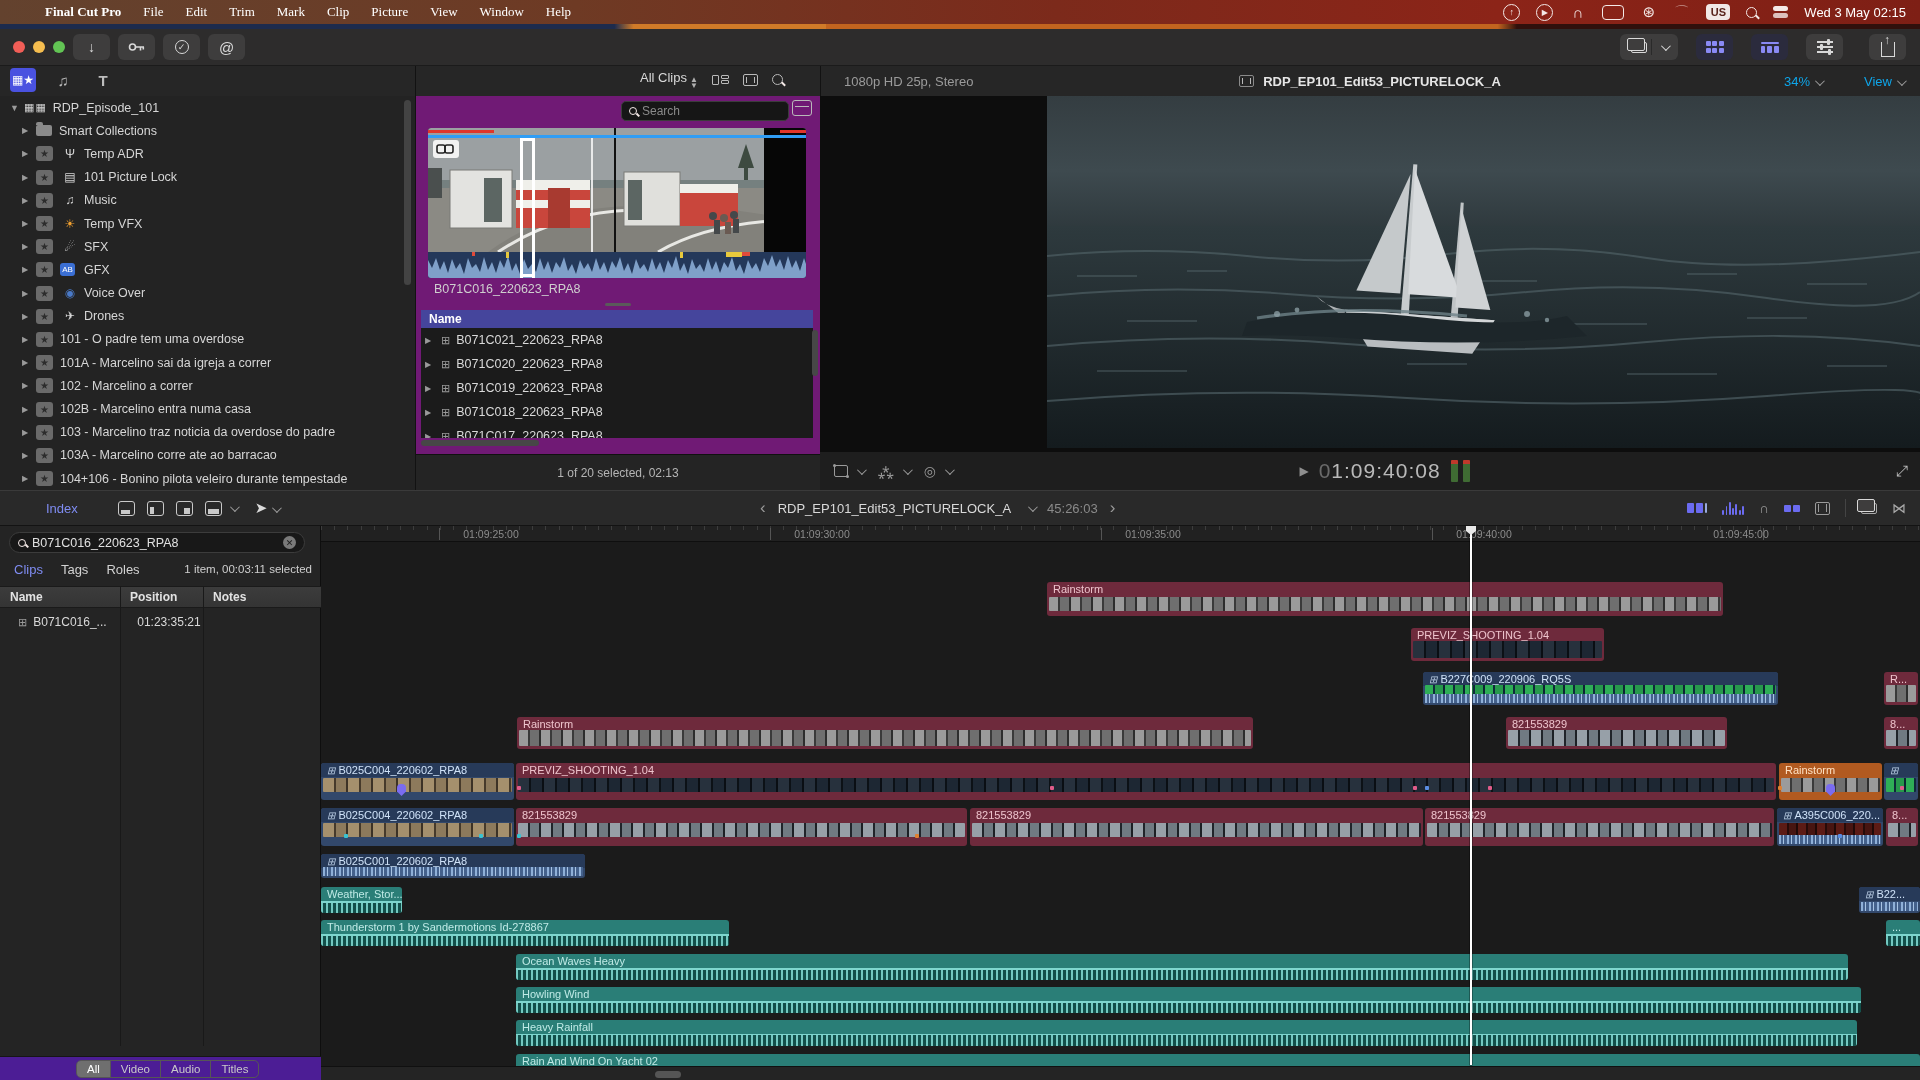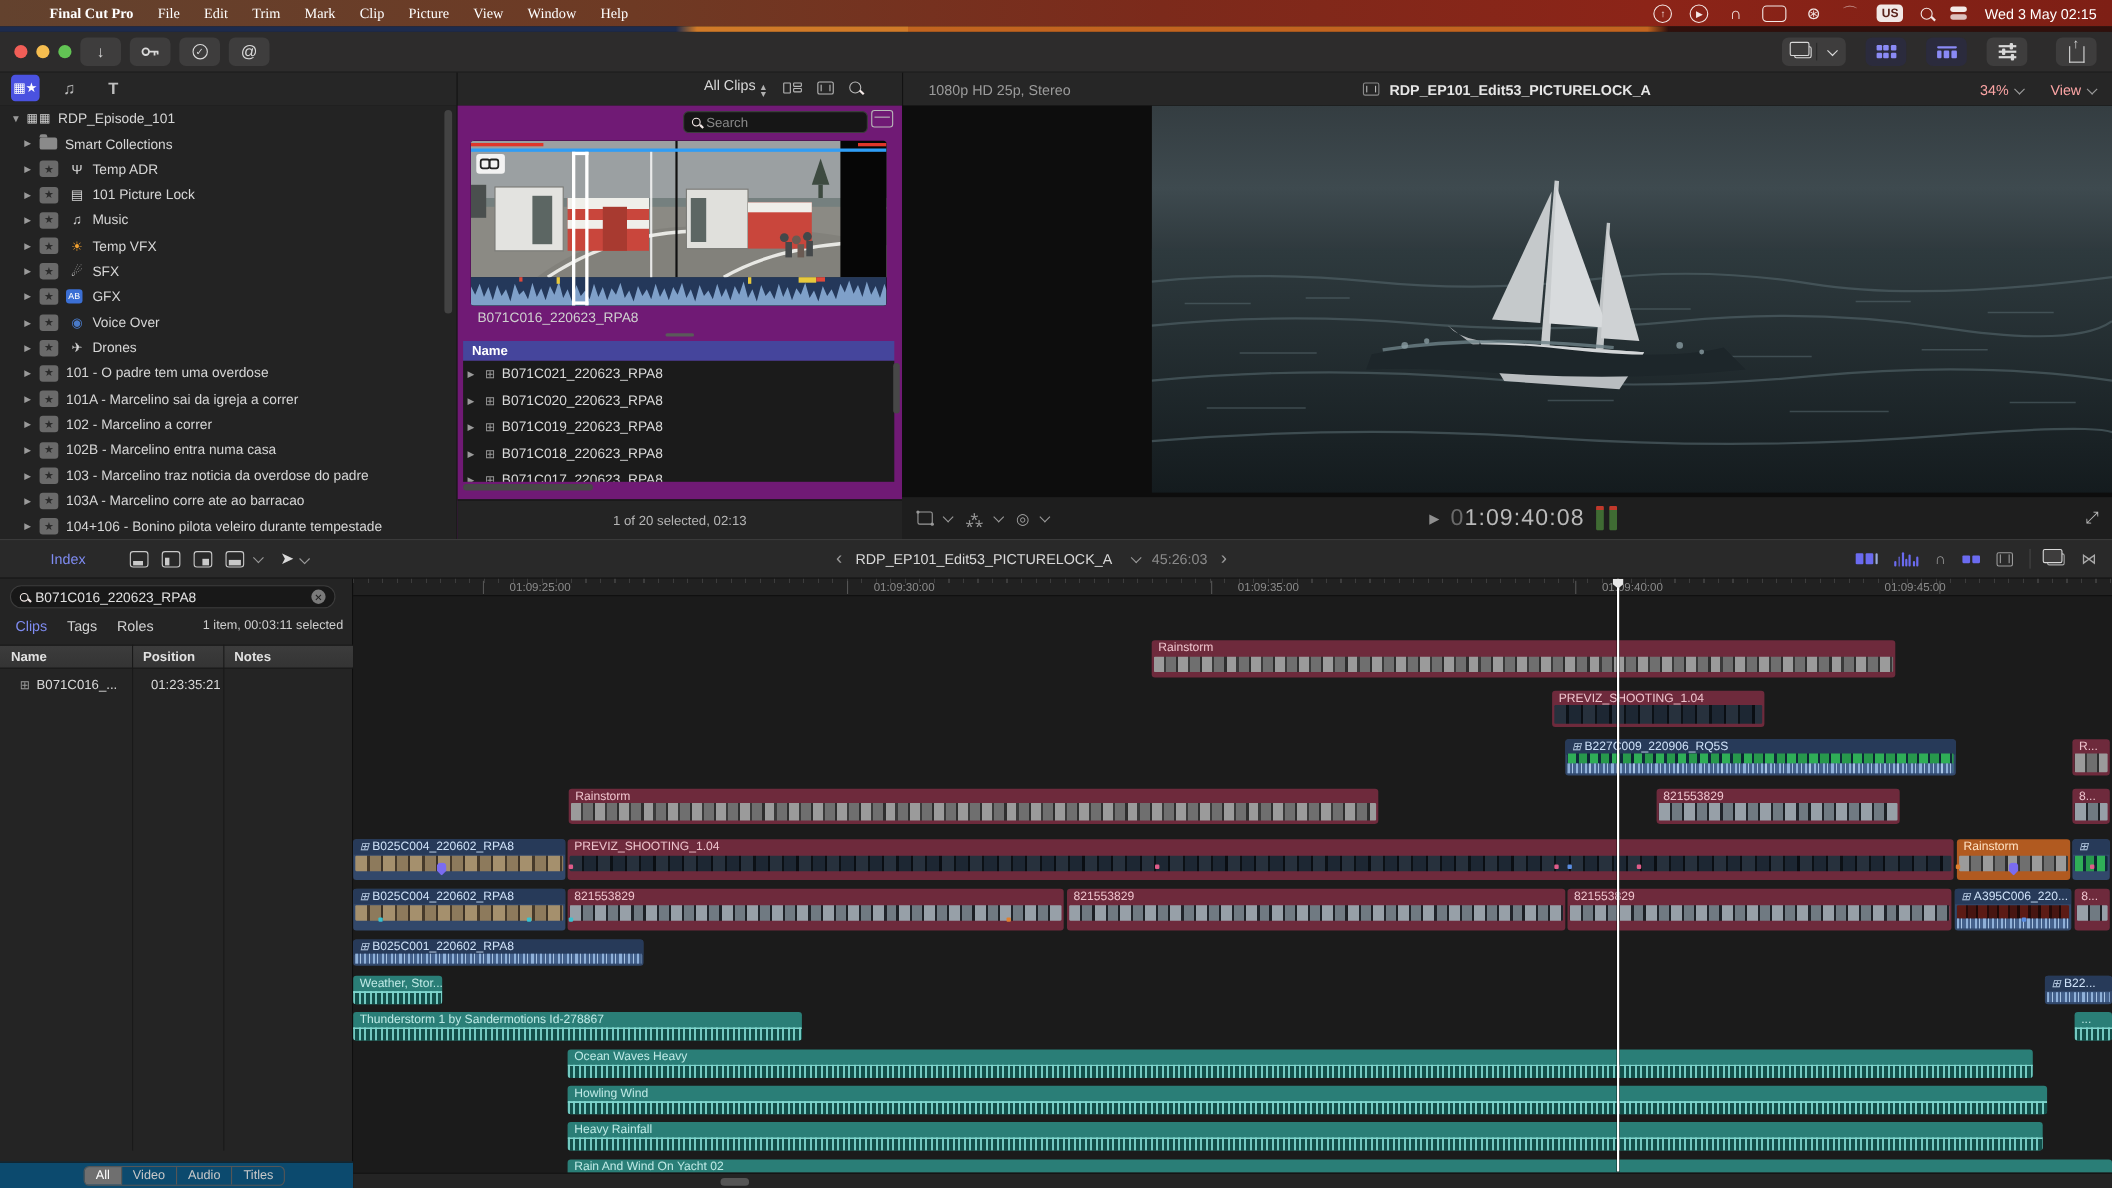--- a/index.html
+++ b/index.html
@@ -67,21 +67,21 @@
   .updn { display:inline-flex; flex-direction:column; line-height:6px; font-size:8px; color:#b0b0b0; margin-left:3px; }
   .layout-ic { display:flex; gap:2px; align-items:center; }
   .layout-ic .a{width:7px;height:10px;border:1.4px solid #b9b9b9;border-radius:1px;}
   .layout-ic .b{display:flex;flex-direction:column;gap:1.5px;} .layout-ic .b i{width:8px;height:3.4px;border:1.1px solid #b9b9b9;border-radius:1px;}
   .film-ic { width:15px; height:12px; border:1.4px solid #b9b9b9; border-radius:2px; position:relative; }
   .film-ic::before{content:"";position:absolute;left:2px;right:2px;top:2px;bottom:2px;border-left:1.4px solid #b9b9b9;border-right:1.4px solid #b9b9b9;}
 
   #viewer-head { position:absolute; left:820px; top:66px; width:1100px; height:30px; display:flex; align-items:center; color:#9b9b9b; font-size:13px; }
   #v-format { margin-left:24px; }
   #v-title-grp { position:absolute; left:0; width:1100px; display:flex; justify-content:center; align-items:center; gap:9px; color:#e6e6e6; font-weight:bold; }
-  #v-zoomgrp { margin-left:auto; display:flex; gap:26px; margin-right:16px; color:#fca5a5; }
+  #v-zoomgrp { margin-left:auto; display:flex; gap:42px; margin-right:16px; color:#0ea5e9; }
   .chv { display:inline-block; width:7px; height:7px; border-right:1.7px solid #9a9a9a; border-bottom:1.7px solid #9a9a9a; transform:rotate(45deg) translateY(-2px); margin-left:5px; }
 
   
   #sidebar { left:0; top:96px; width:415px; height:394px; background:#232323; overflow:hidden; }
   .sbrow { display:flex; align-items:center; height:23.2px; padding-left:10px; font-size:12.5px; color:#d6d6d6; white-space:nowrap; }
   .sbrow .tri { width:14px; color:#9a9a9a; font-size:8px; }
   .sbrow .kwbox { width:17px; height:15px; background:#6a6a6a; border-radius:3px; color:#2c2c2c; font-size:10px; display:inline-flex; align-items:center; justify-content:center; margin-right:7px; }
   .sbrow .lib { color:#cfcfcf; font-size:11px; letter-spacing:1px; margin-right:6px; }
   .sbrow .fold { width:16px; height:11px; background:#8a8a8a; border-radius:2px 2px 2px 2px; position:relative; margin-right:7px; }
   .sbrow .fold::before{content:"";position:absolute;top:-3px;left:0;width:7px;height:3px;background:#8a8a8a;border-radius:2px 2px 0 0;}
@@ -155,21 +155,21 @@
   #ix-search .x { margin-left:auto; width:13px; height:13px; border-radius:50%; background:#7a7a7a; color:#1c1c1c; font-size:9px; display:flex; align-items:center; justify-content:center; }
   #ix-tabs { position:absolute; left:14px; top:36px; display:flex; gap:18px; font-size:13px; color:#d2d2d2; }
   #ix-tabs .on { color:#7f8cf2; }
   #ix-sum { position:absolute; right:8px; top:37px; font-size:11.5px; color:#cfcfcf; }
   #ix-headrow { position:absolute; left:0; top:60px; width:321px; height:22px; background:linear-gradient(#3c3c3c,#343434); border-top:1px solid #1a1a1a; border-bottom:1px solid #1a1a1a; display:flex; font-size:12px; font-weight:bold; color:#e2e2e2; }
   #ix-headrow span { padding:3px 0 0 10px; }
   .ixc1{width:120px;} .ixc2{width:83px;} .ixc3{flex:1;}
   .ixvline { position:absolute; top:60px; width:1px; height:460px; background:#191919; }
   #ix-row { position:absolute; left:0; top:84px; width:321px; height:24px; display:flex; font-size:12px; color:#d9d9d9; align-items:center; }
   #ix-row .fic { color:#9a9a9a; margin:0 6px 0 18px; font-size:11px; }
-  #ix-bottom { position:absolute; left:0; top:530px; width:321px; height:24px; background:#0c4a6e; border-top:1px solid #161616; display:flex; align-items:center; }
+  #ix-bottom { position:absolute; left:0; top:530px; width:321px; height:24px; background:#4c1d95; border-top:1px solid #161616; display:flex; align-items:center; }
   #seg { display:flex; margin-left:76px; border:1px solid #565656; border-radius:5px; overflow:hidden; }
   #seg span { padding:2px 10px; font-size:11.5px; color:#c9c9c9; border-right:1px solid #565656; }
   #seg span:last-child { border-right:none; }
   #seg span.on { background:#6f6f6f; color:#fff; }
 
   
   #timeline { left:321px; top:526px; width:1599px; height:554px; background:#1b1b1b; overflow:hidden; }
   #ruler { position:absolute; left:0; top:0; width:1599px; height:16px; background:#212121; border-bottom:1px solid #0f0f0f;
     background-image:repeating-linear-gradient(90deg,#3d3d3d 0 1px,transparent 1px 13.2px); background-size:100% 4px; background-repeat:no-repeat; background-position:0 0; }
   .rlab { position:absolute; top:2px; font-size:10.5px; color:#8c8c8c; transform:translateX(-50%); white-space:nowrap; }

